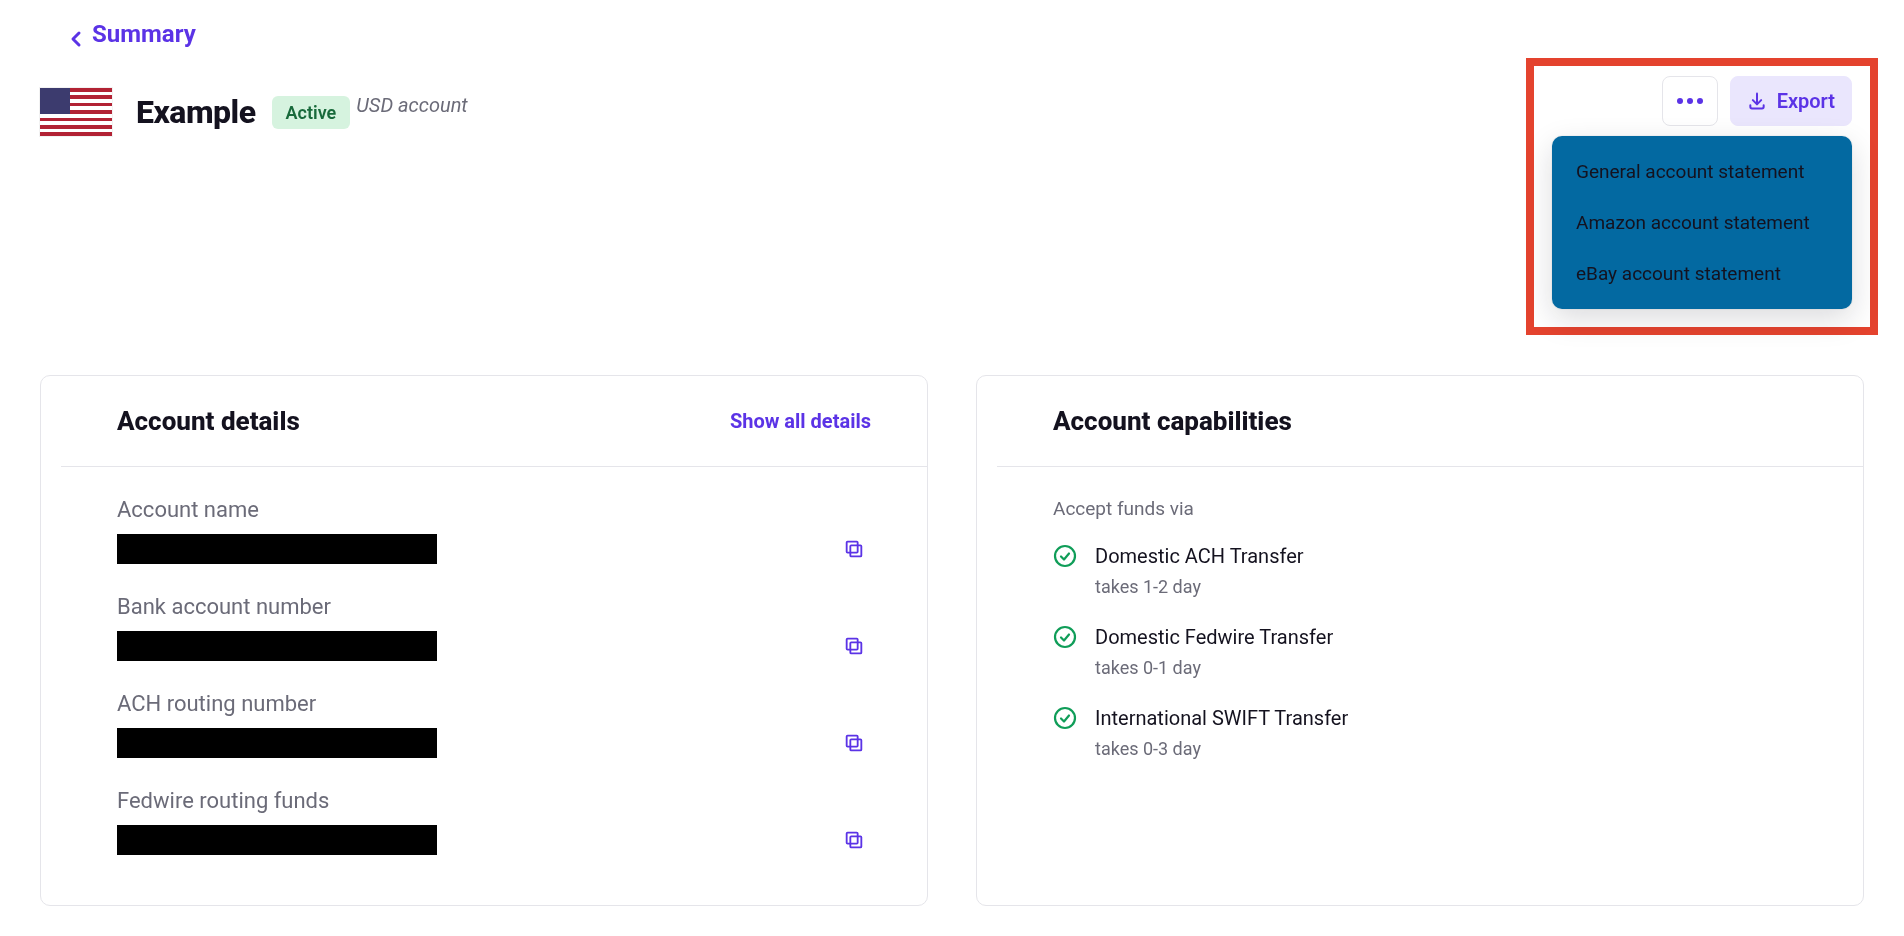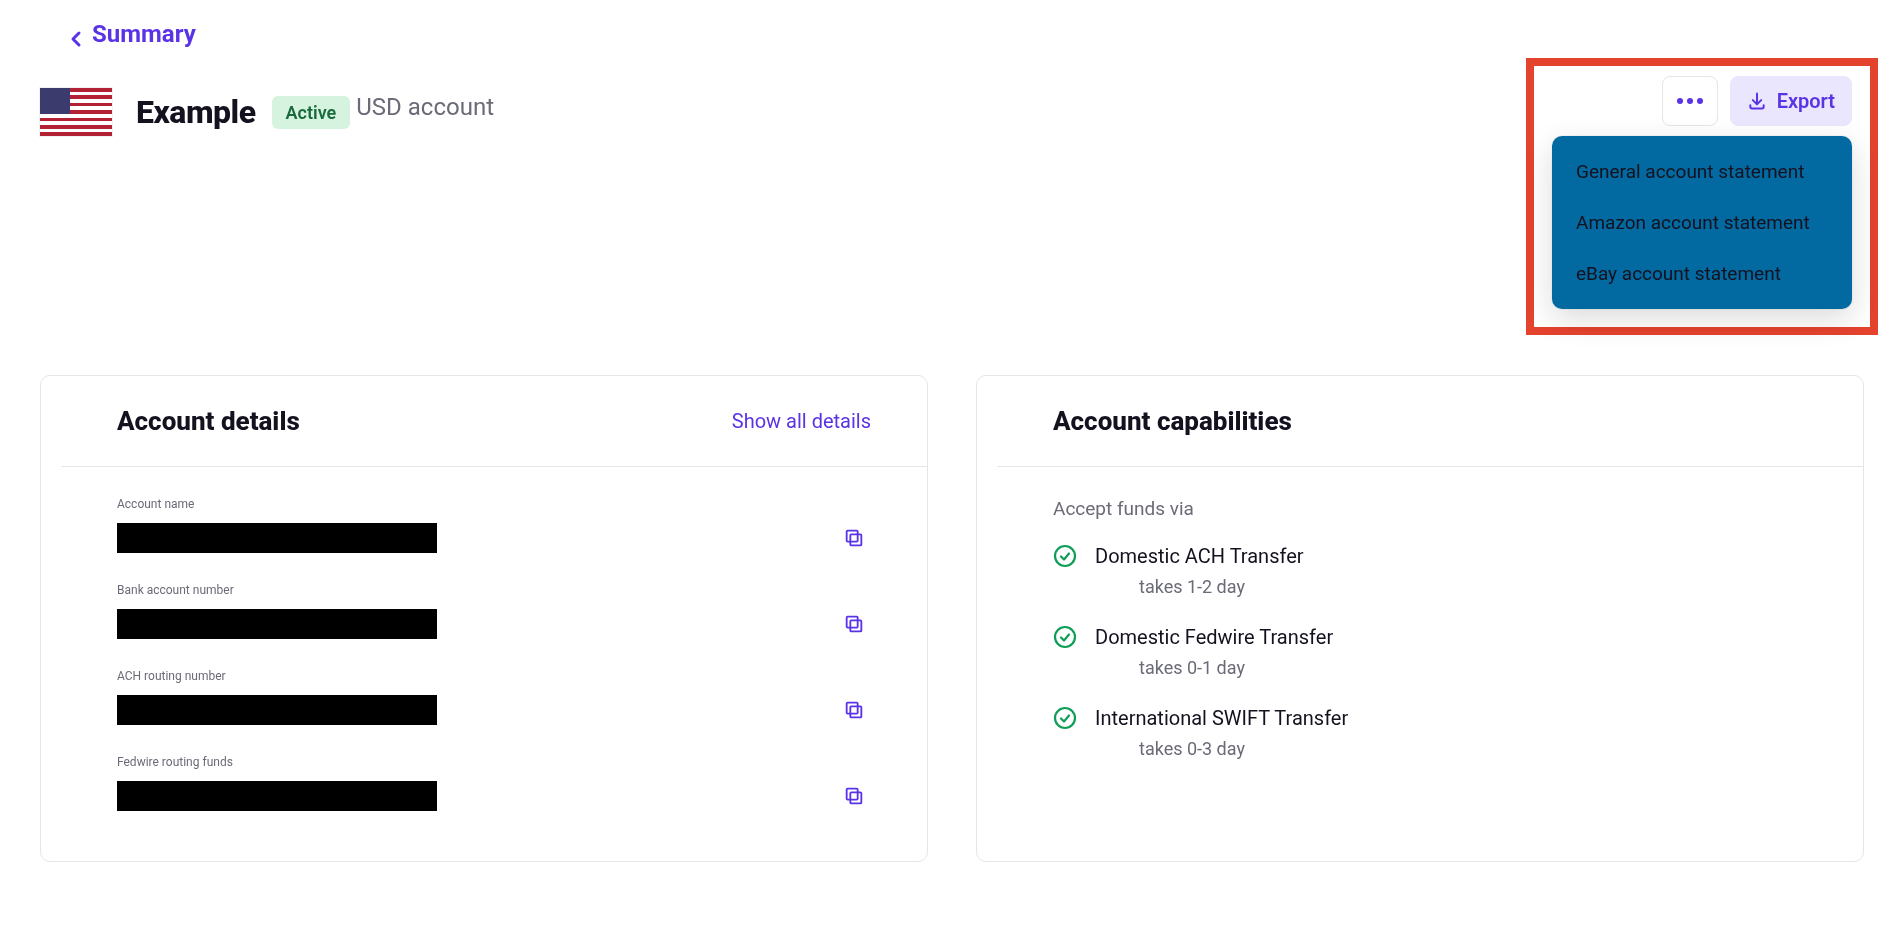--- a/index.html
+++ b/index.html
@@ -61,21 +61,21 @@
     background: repeating-linear-gradient(#b22234 0 3.7px, #fff 3.7px 7.4px);
   }
   .flag .canton {
     position:absolute; top:0; left:0;
     width: 30px; height: 26px;
     background: #3c3b6e;
   }
   .title-block { display: flex; flex-direction: row; gap: 6px; }
   .title-line { display: flex; align-items: center; gap: 16px; }
   .page-title { font-size: 32px; font-weight: 800; letter-spacing: -.5px; }
-  .subtitle { font-size: 24px; color: var(--muted); }
+  .subtitle { font-size: 20px; color: var(--muted); font-style: italic; }
   .badge {
     background: var(--badge-bg);
     color: var(--badge-text);
     font-weight: 600;
     font-size: 18px;
     padding: 6px 14px;
     border-radius: 6px;
   }
 
   
@@ -143,41 +143,41 @@
     padding-left: 20px;
   }
   .card-header {
     display: flex;
     align-items: center;
     justify-content: space-between;
     padding: 30px 56px;
     border-bottom: 1px solid var(--border);
   }
   .card-title { font-size: 26px; font-weight: 800; }
-  .card-link { color: var(--purple); font-size: 20px; font-weight: 400; cursor: pointer; }
+  .card-link { color: var(--purple); font-size: 20px; font-weight: 700; cursor: pointer; }
   .card-body { padding: 30px 56px 20px; }
 
   .field { margin-bottom: 28px; }
-  .field-label { font-size: 12px; color: var(--muted); margin-bottom: 10px; display:block; }
+  .field-label { font-size: 22px; color: var(--muted); margin-bottom: 10px; display:block; }
   .field-row { display: flex; align-items: center; justify-content: space-between; }
   .redacted {
     width: 320px; height: 30px; background: #000;
   }
   .copy-btn {
     cursor: pointer;
     display:inline-flex;
     padding: 6px;
   }
   .copy-btn svg { stroke: var(--purple); fill: none; }
 
   .cap-label { font-size: 19px; color: var(--muted); margin-bottom: 24px; display:block; }
   .cap-item { display:flex; gap:18px; margin-bottom: 28px; align-items:flex-start; }
   .cap-check svg { stroke: var(--green); }
   .cap-name { font-size: 20px; color: var(--text); margin-bottom: 8px; }
-  .cap-note { font-size: 18px; color: var(--muted); margin-left: 44px; }
+  .cap-note { font-size: 18px; color: var(--muted); }
 </style>
 </head>
 <body>
 
 
 
 
 <div class="breadcrumb">
   <svg width="12" height="18" viewBox="0 0 12 18" fill="none" stroke-width="3" stroke-linecap="round" stroke-linejoin="round">
       <polyline points="9 3 3 9 9 15"></polyline>

